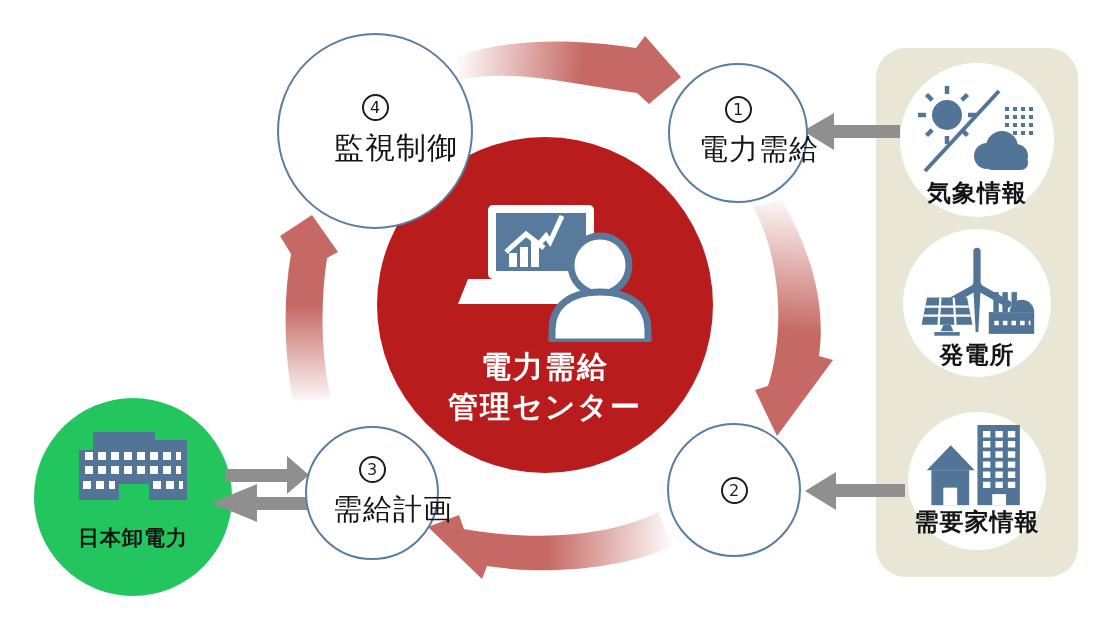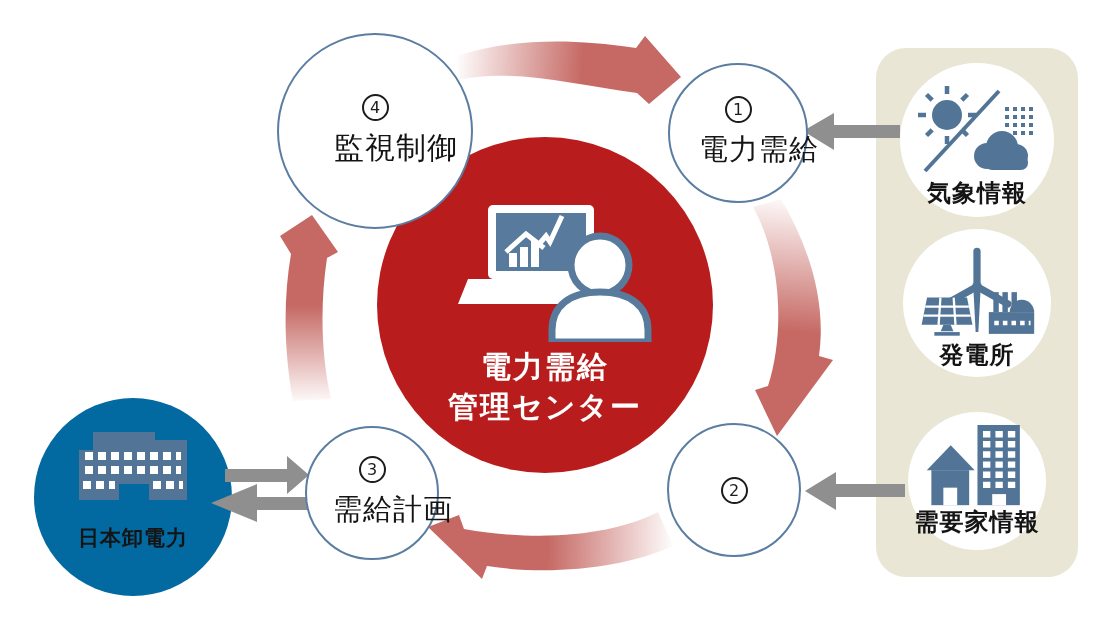--- a/index.html
+++ b/index.html
@@ -21,21 +21,21 @@
   .step-label{font-size:29px;font-weight:500;color:#141414;letter-spacing:1px;white-space:nowrap;margin-left:42px;}
   
   #input-panel{position:absolute;left:876px;top:48px;width:202px;height:529px;border-radius:30px;
                background:#e9e6d5;}
   .panel-circle{position:absolute;background:#ffffff;border-radius:50%;}
   .panel-label{position:absolute;left:0;width:100%;text-align:center;font-size:24px;font-weight:700;
                color:#141414;letter-spacing:1px;white-space:nowrap;}
   .icon-center{position:absolute;left:50%;transform:translateX(-50%);}
   
   #jepx-circle{position:absolute;left:34px;top:398px;width:198px;height:198px;border-radius:50%;
-               background:#0369a1;}
+               background:#22c55e;}
   .jepx-label{position:absolute;top:126px;left:0;width:100%;text-align:center;font-size:21px;
               font-weight:700;color:#141414;line-height:27px;letter-spacing:1px;}
   svg{display:block;}
   #arrow-layer{position:absolute;left:0;top:0;pointer-events:none;}
 </style>
 </head>
 <body>
 
 <div id="canvas">
 

